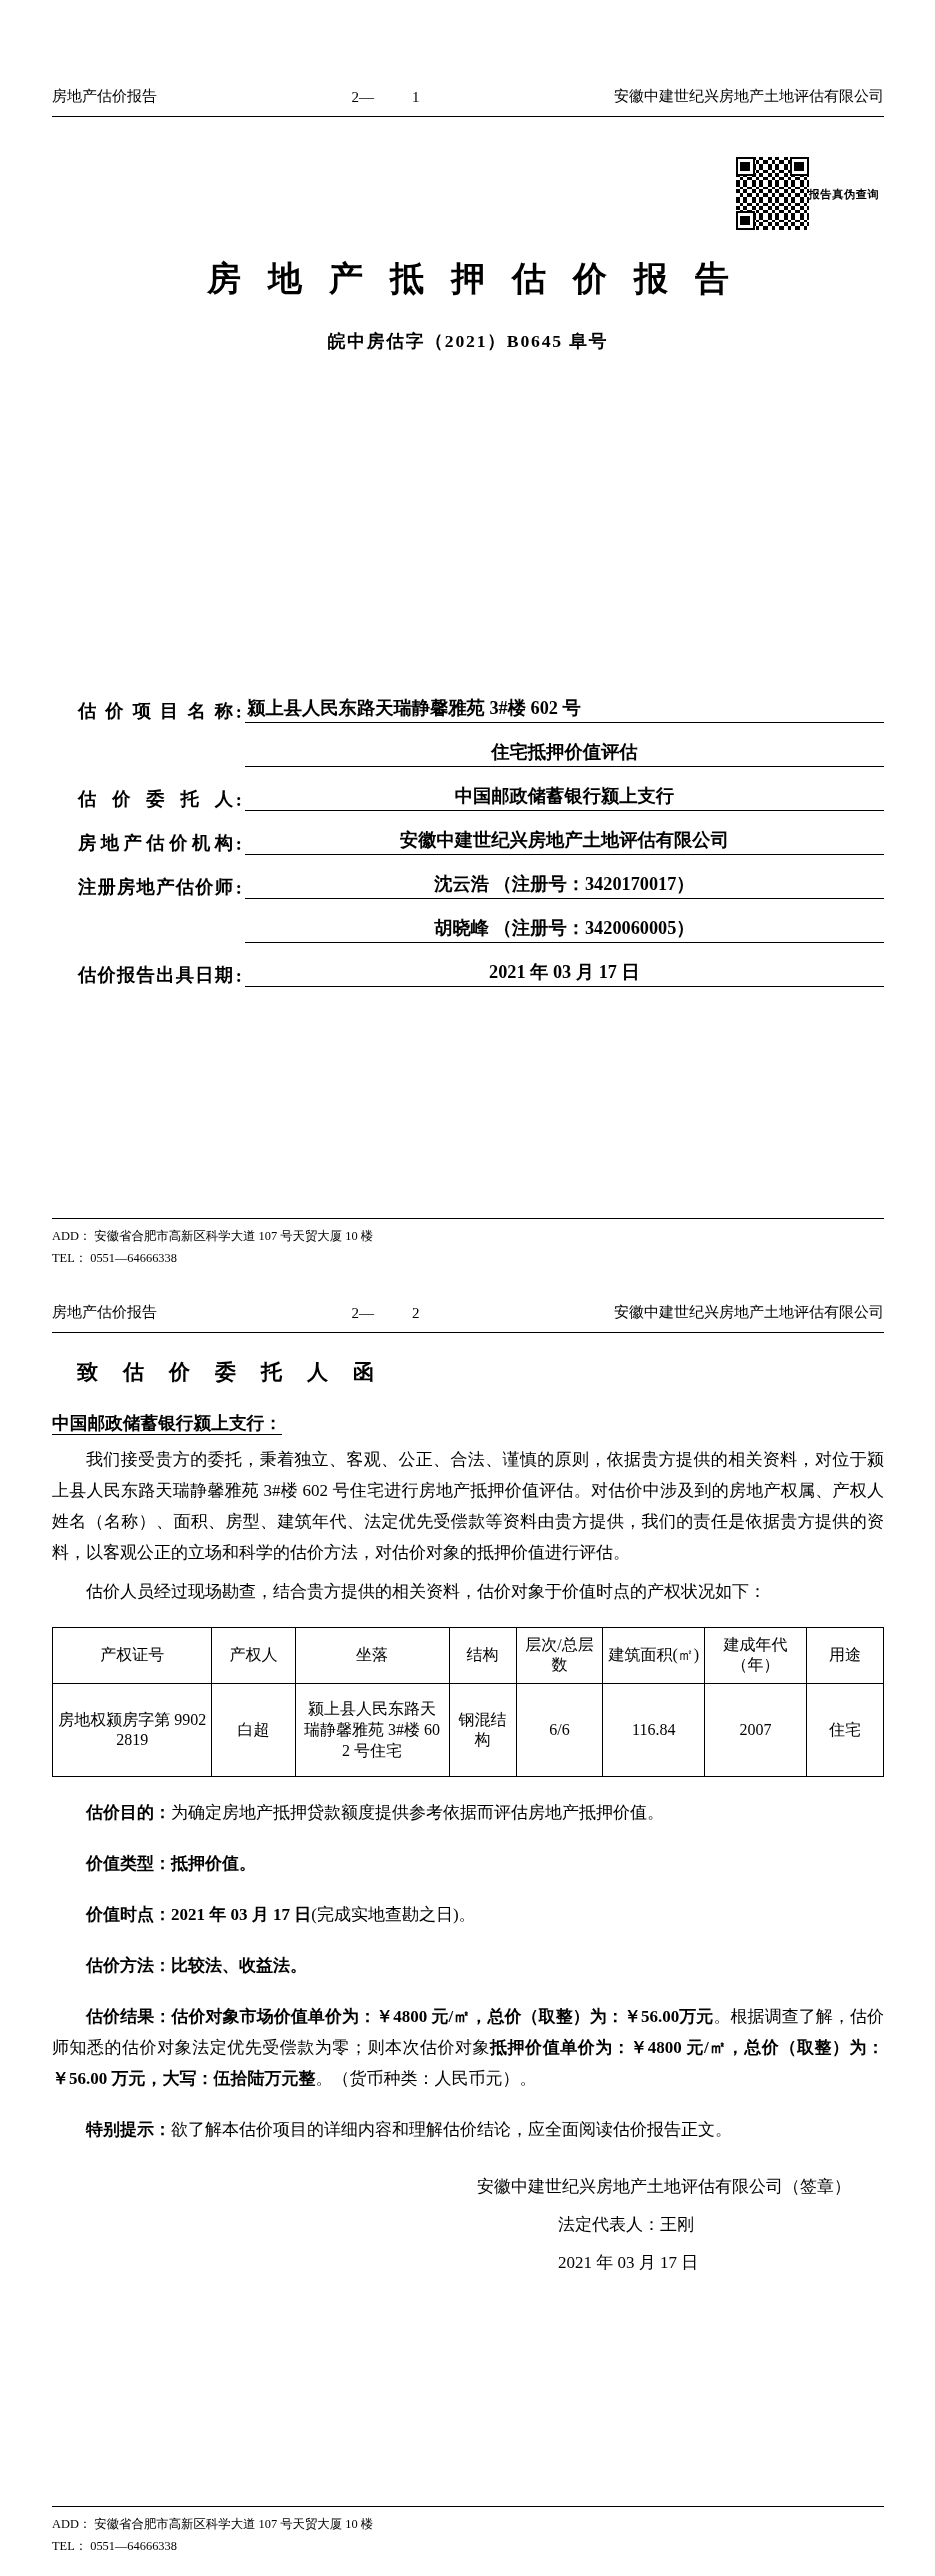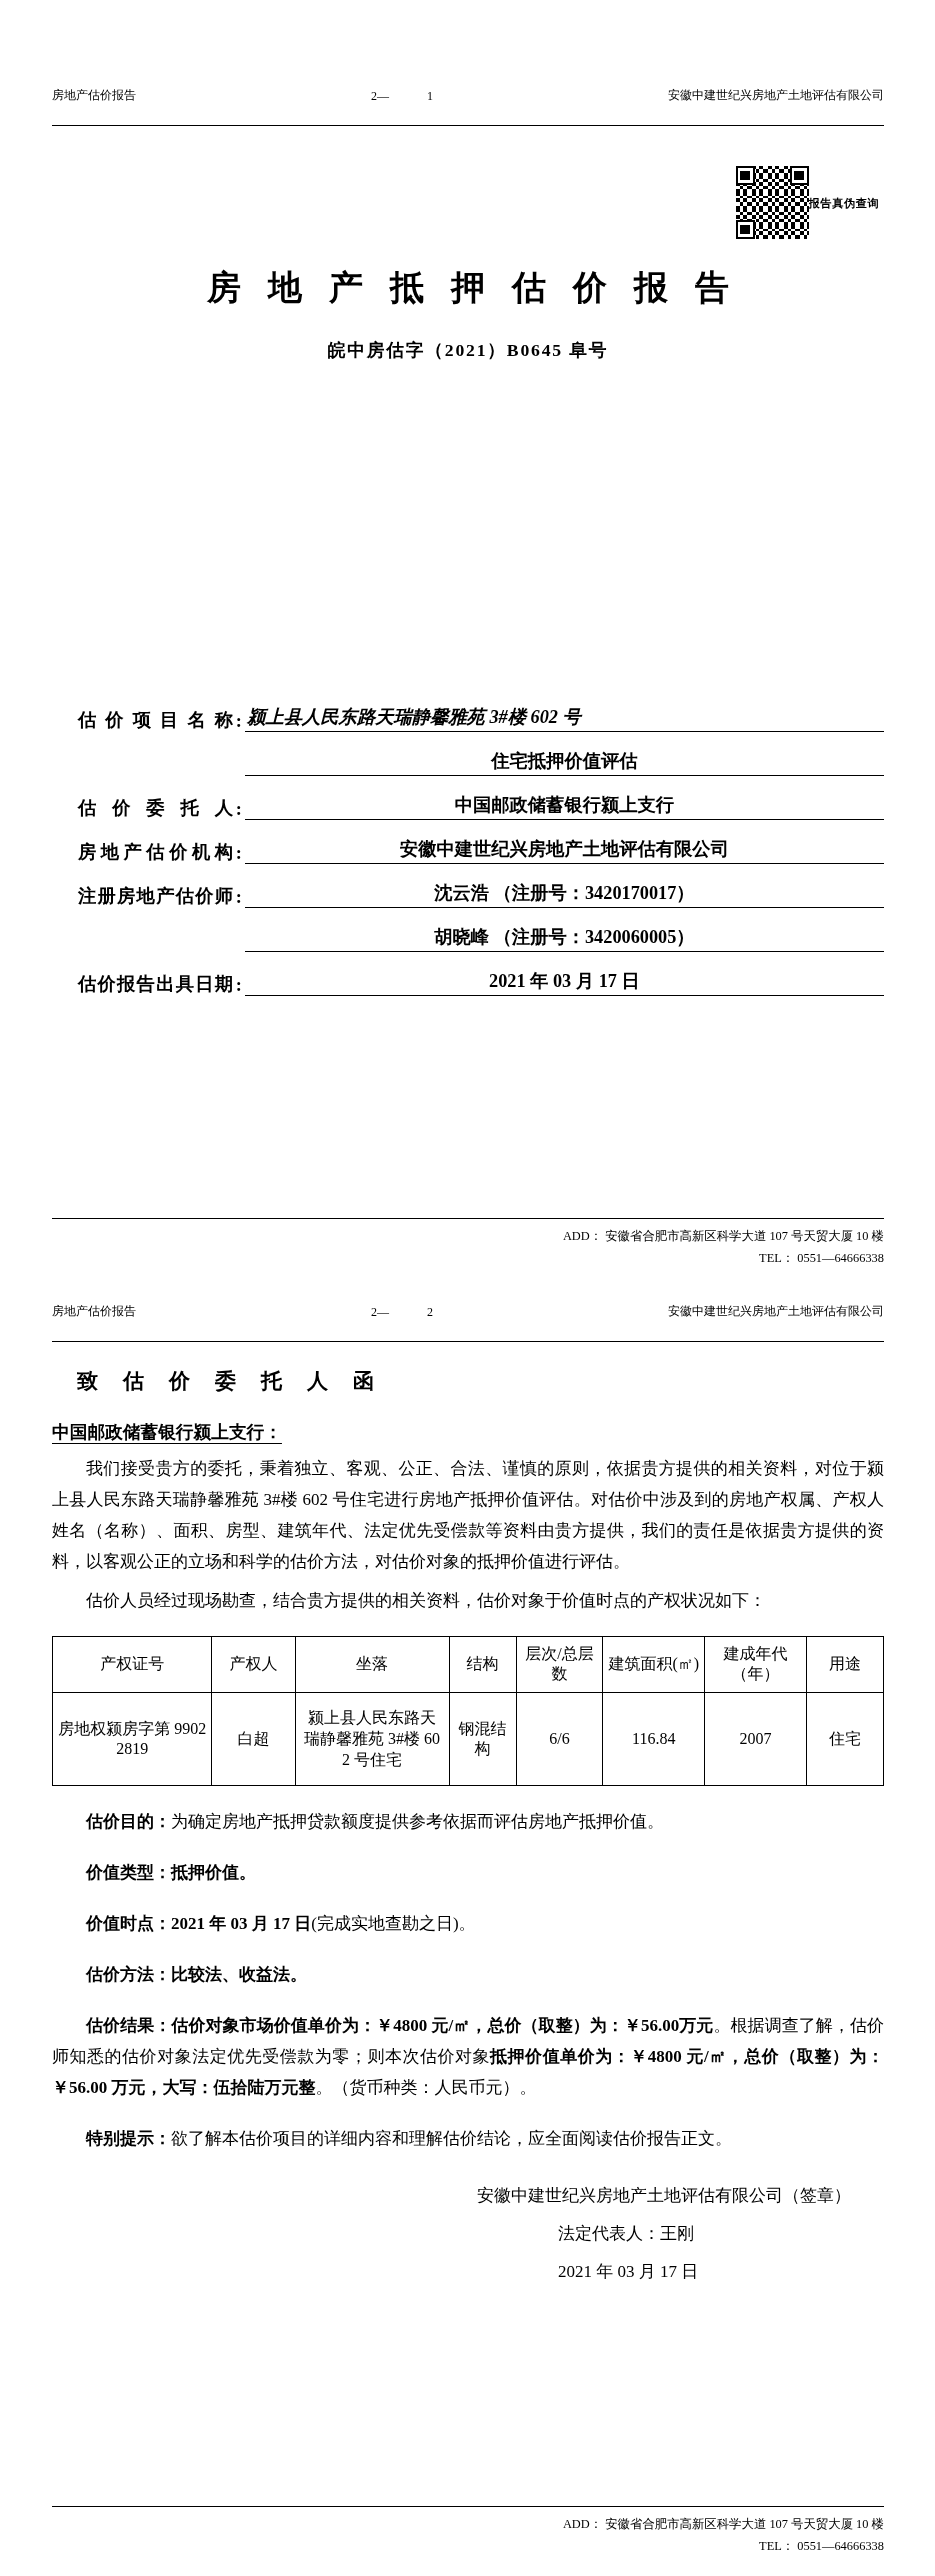--- a/index.html
+++ b/index.html
@@ -7,21 +7,21 @@
   body {
     width:936px;
     font-family:"Liberation Serif","DejaVu Serif",serif;
     color:#000;
   }
   .page { position:relative; width:936px; height:1288px; padding:0 52px; overflow:hidden; background:#fff; }
 
   
   .page-header {
     display:flex; justify-content:space-between; align-items:flex-end;
-    font-size:12px; padding-bottom:21px; border-bottom:1.8px solid #000;
+    font-size:15px; padding-bottom:10px; border-bottom:1.8px solid #000;
   }
   .page1 .page-header { margin-top:87px; }
   .page2 .page-header { margin-top:15.3px; }
   .page-header .center { display:flex; gap:38px; }
 
   
   .qr-wrap { display:flex; flex-direction:row; align-items:center; margin-top:40px; margin-left:auto; width:max-content; margin-right:4.7px; }
   .qr {
     width:73px; height:73px; position:relative;
     background-color:#fff;
@@ -37,27 +37,27 @@
 
   
   .main-title { text-align:center; font-size:34px; font-weight:bold; letter-spacing:27px; padding-left:27px; margin-top:26px; white-space:nowrap; }
   .doc-number { text-align:center; font-size:17.7px; font-weight:bold; letter-spacing:1.8px; margin-top:27px; }
 
   .fields { margin-top:326px;margin-left:26px; }
   .field-row { display:flex; align-items:flex-end; height:44px; font-size:18.3px; font-weight:bold; }
   .field-label { width:155px; text-align:justify; text-align-last:justify; }
   .field-colon { width:11.8px; text-align:center; }
   .field-value { flex:1; border-bottom:1.2px solid #000; text-align:center; padding-bottom:1.8px; white-space:nowrap; overflow:hidden; }
-  .field-value.left { text-align:left; padding-left:2.4px;font-style:italic; }
+  .field-value.left { text-align:left; padding-left:2.4px; }
 
   
   .page-footer {
     position:absolute; left:52px; right:52px; bottom:19px;
     border-top:1.2px solid #000; padding-top:5.9px;
-    font-size:12.4px; line-height:22px;text-align:right;
+    font-size:12.4px; line-height:22px;
   }
 
   
   .letter-title { text-align:left; font-size:21px; font-weight:bold; letter-spacing:25px; padding-left:25px; margin-top:25px; white-space:nowrap; }
   .addressee {
     font-size:17.7px; font-weight:bold; margin-top:25px; width:max-content;
     text-decoration:underline; text-underline-offset:5.3px; text-decoration-thickness:1.2px;text-align:center;
   }
   .para { font-size:17px; line-height:31px; text-indent:34px; text-align:justify; margin-top:8.3px; }
 

